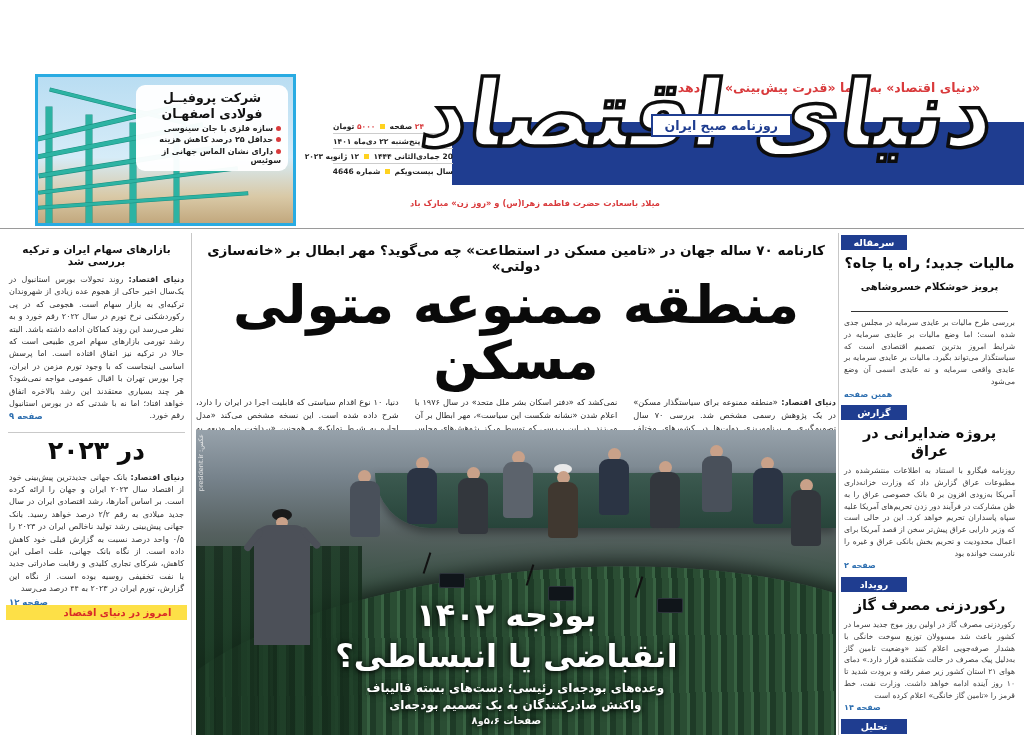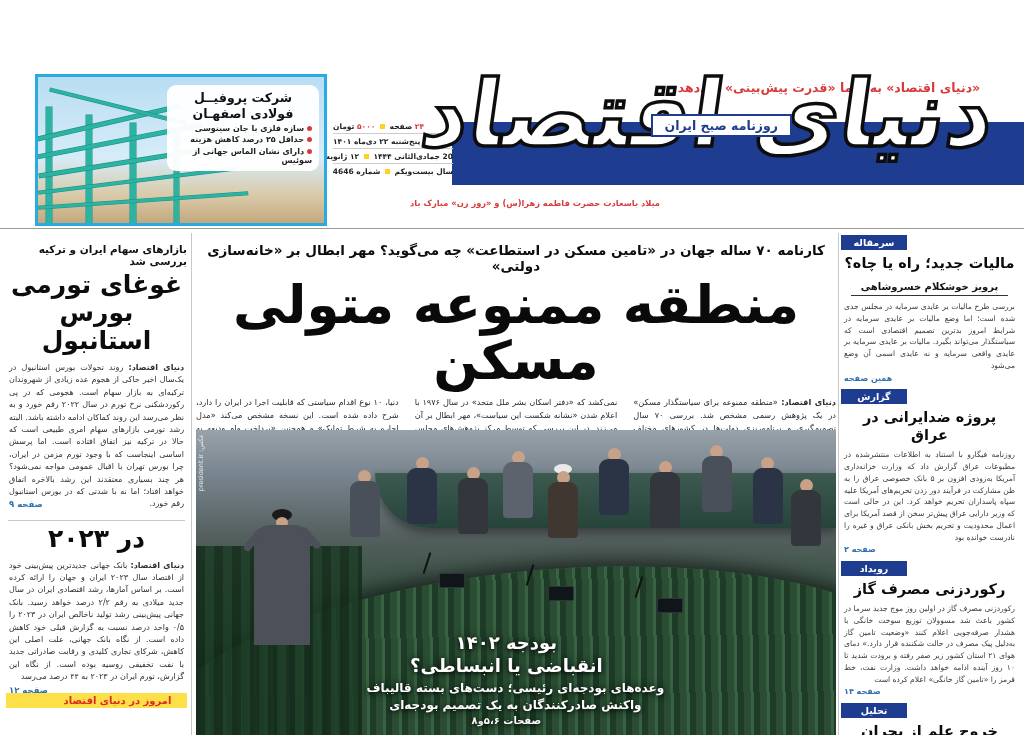--- a/index.html
+++ b/index.html
@@ -21,40 +21,40 @@
   #dateblock { top:119px; left:333px; width:120px; font-size:7.5px; color:#222; }
   #dateblock .row { border-bottom:1px solid #ccc; padding:2.5px 0; text-align:left;
     white-space:nowrap; font-weight:bold; }
   #dateblock .row:last-child { border-bottom:none; }
   .rednum { color:#d93a3c; }
   .ysq { display:inline-block; width:5px; height:5px; background:#ffd21f; margin:0 2px; }
   #greeting { top:198px; left:430px; width:230px; color:#d93a3c; font-size:8.3px;
     font-weight:bold; white-space:nowrap; }
 
   
-  #ad { top:74px; left:35px; width:292px; height:152px; border:3px solid #29abe2;
+  #ad { top:74px; left:35px; width:261px; height:152px; border:3px solid #29abe2;
     overflow:hidden; background:linear-gradient(180deg,#b9ddf2 0%,#d6ecf8 55%,#d9c9a6 82%,#c2a87e 100%); }
   .beam { position:absolute; background:#2db3a3; box-shadow:0 0 0 0.5px #1a8f80; }
   #adcard { position:absolute; right:5px; top:8px; width:152px; background:rgba(255,255,255,.96);
     border-radius:9px; padding:5px 7px 6px; z-index:3; }
   #adcard .co { font-size:12.5px; font-weight:900; text-align:center; color:#111; line-height:1.25; }
   .adbullet { font-size:8px; font-weight:bold; color:#222; margin-top:2.5px; text-align:right; }
   .adbullet::before { content:""; display:inline-block; width:5px; height:5px; border-radius:50%;
     background:#d93a3c; margin-left:3px; }
   #adcontact { position:absolute; right:8px; bottom:4px; z-index:3; text-align:right;
     color:#fff; font-size:8.5px; font-weight:bold; text-shadow:0 1px 2px rgba(0,0,0,.75); line-height:1.5; }
   #adcontact .web { font-size:9.5px; }
 
   
   #toprule { top:228px; left:0; right:0; height:1px; background:#9a9a9a; }
   .vrule { top:233px; bottom:0; width:1px; background:#c7c7c7; }
 
   
   #colleft { top:233px; left:6px; width:181px; bottom:0; }
-  .lkicker { font-size:10.5px; font-weight:bold; text-align:right; margin-top:10px; color:#111; }
+  .lkicker { font-size:10.5px; font-weight:bold; text-align:center; margin-top:10px; color:#111; }
   .ltitle { font-size:25px; font-weight:900; text-align:center; line-height:1.12; color:#0c0c0c; margin-top:4px; }
   .lbody { font-size:8px; color:#2e2e2e; text-align:justify; line-height:1.55; margin-top:7px; padding:0 3px; }
   .lead-b { font-weight:bold; }
   .pagelink { color:#2e6fb0; font-weight:bold; font-size:8.5px; float:left; cursor:pointer; }
   .ldiv { border-top:1px solid #c9c9c9; margin:9px 2px 4px; }
   #todayhdr { background:#fde047; color:#d92b27; font-size:10px; font-weight:900;
     text-align:center; padding:2px 0; margin-top:9px; }
 
   
   #colcenter { top:233px; left:196px; width:640px; }
@@ -81,37 +81,37 @@
   .navy { background:#2b3444; } .charcoal { background:#33373d; } .slate { background:#49505a; }
   .gray { background:#5c636c; } .brown { background:#403830; }
   .cleric-robe { width:56px; height:120px; background:#4c5058; border-radius:16px 16px 0 0; margin:-3px auto 0; }
   .turban-b { width:20px; height:12px; border-radius:50%; background:#1a1a1a; margin:0 auto; }
   .turban-w { width:18px; height:10px; border-radius:50%; background:#e9e9e9; margin:0 auto; }
   .arm { position:absolute; width:7px; height:26px; border-radius:4px; background:#4c5058; }
   .mic { position:absolute; width:1.5px; height:22px; background:#111; transform:rotate(18deg); }
   .monitor { position:absolute; width:26px; height:15px; background:#10151a; border:1.5px solid #2c333a; border-radius:2px; }
   #photocap { position:absolute; left:17%; bottom:3%; width:63%; text-align:center; color:#fff;
     text-shadow:0 1px 4px rgba(0,0,0,.9), 0 0 10px rgba(0,0,0,.55); z-index:5; }
-  #photocap .t { font-size:18px; font-weight:900; line-height:1.3; }
+  #photocap .t { font-size:32px; font-weight:900; line-height:1.3; }
   #photocap .s { font-size:12px; font-weight:bold; margin-top:3px;padding-left:18px; }
   #photocap .p { font-size:10px; font-weight:bold; margin-top:3px; }
   #photocredit { position:absolute; left:1px; top:4px; writing-mode:vertical-rl;
     transform:rotate(180deg); font-size:6.5px; color:#eee; opacity:.9; z-index:5; }
 
   
   #colright { top:233px; left:841px; width:177px; bottom:0; }
   .sec { display:flex; align-items:flex-end; height:15px; margin:2px 0 0;flex-direction:column; }
   .sec .box { height:15px; min-width:66px; background:#1f3d90; color:#fff; font-size:9.5px;
     font-weight:bold; display:flex; align-items:center; justify-content:center; padding:0 8px; }
   .sec .bar { height:11px; flex:1; background:linear-gradient(180deg,#ececec,#b3b3b3); }
   .sart { padding:4px 3px 2px; }
   .stitle { font-size:14.5px; font-weight:900; text-align:center; color:#0c0c0c; line-height:1.25; }
   .sauthor { text-align:center; margin-top:3px; }
   .sauthor span { display:inline-block; font-size:10px; font-weight:bold; color:#111;
-    border-bottom:1px solid #333; padding:0 10px 3px; }
+    border-bottom:1px solid #333; padding:0 10px 19px; }
   .sbody { font-size:7.6px; color:#3a3a3a; text-align:justify; line-height:1.55; margin-top:5px; }
   .sbody::after { content:""; display:block; clear:both; }
   .slink { color:#2e6fb0; font-weight:bold; font-size:8px; float:left; cursor:pointer; }
 </style>
 </head>
 <body>
 
 <div id="page">
 
   <div id="slogan" class="abs">«دنیای اقتصاد» به شما «قدرت پیش‌بینی» می‌دهد</div>
@@ -163,24 +163,20 @@
       <div class="adbullet">دارای نشان الماس جهانی از سوئیس</div>
     </div>
   </div>
 
   <div id="toprule" class="abs"></div>
   <div class="vrule abs" style="left:191px"></div>
   <div class="vrule abs" style="left:838px"></div>
 
   <div id="colleft" class="abs">
     <div class="lkicker">بازارهای سهام ایران و ترکیه بررسی شد</div>
-    <div class="ltitle">
-      <span style="display:block">غوغای تورمی</span>
-      <span style="display:block">بورس استانبول</span>
-    </div>
     <div class="lbody">
       <span class="lead-b">دنیای اقتصاد:</span><span> روند تحولات بورس استانبول در یک‌سال اخیر حاکی از هجوم عده زیادی از شهروندان ترکیه‌ای به بازار سهام است. هجومی که در پی رکوردشکنی نرخ تورم در سال ۲۰۲۲ رقم خورد و به نظر می‌رسد این روند کماکان ادامه داشته باشد. البته رشد تورمی بازارهای سهام امری طبیعی است که حالا در ترکیه نیز اتفاق افتاده است. اما پرسش اساسی اینجاست که با وجود تورم مزمن در ایران، چرا بورس تهران با اقبال عمومی مواجه نمی‌شود؟ هر چند بسیاری معتقدند این رشد بالاخره اتفاق خواهد افتاد؛ اما نه با شدتی که در بورس استانبول رقم خورد.</span>
       <span class="pagelink">صفحه ۹</span>
     </div>
     <div class="ldiv"></div>
     <div class="ltitle">
       <span style="display:block">در ۲۰۲۳</span>
     </div>
     <div class="lbody">
       <span class="lead-b">دنیای اقتصاد:</span><span> بانک جهانی جدیدترین پیش‌بینی خود از اقتصاد سال ۲۰۲۳ ایران و جهان را ارائه کرده است. بر اساس آمارها، رشد اقتصادی ایران در سال جدید میلادی به رقم ۲/۲ درصد خواهد رسید. بانک جهانی پیش‌بینی رشد تولید ناخالص ایران در ۲۰۲۳ را ۰/۵ واحد درصد نسبت به گزارش قبلی خود کاهش داده است. از نگاه بانک جهانی، علت اصلی این کاهش، شرکای تجاری کلیدی و رقابت صادراتی جدید با نفت تخفیفی روسیه بوده است. از نگاه این گزارش، تورم ایران در ۲۰۲۳ به ۴۴ درصد می‌رسد</span>

